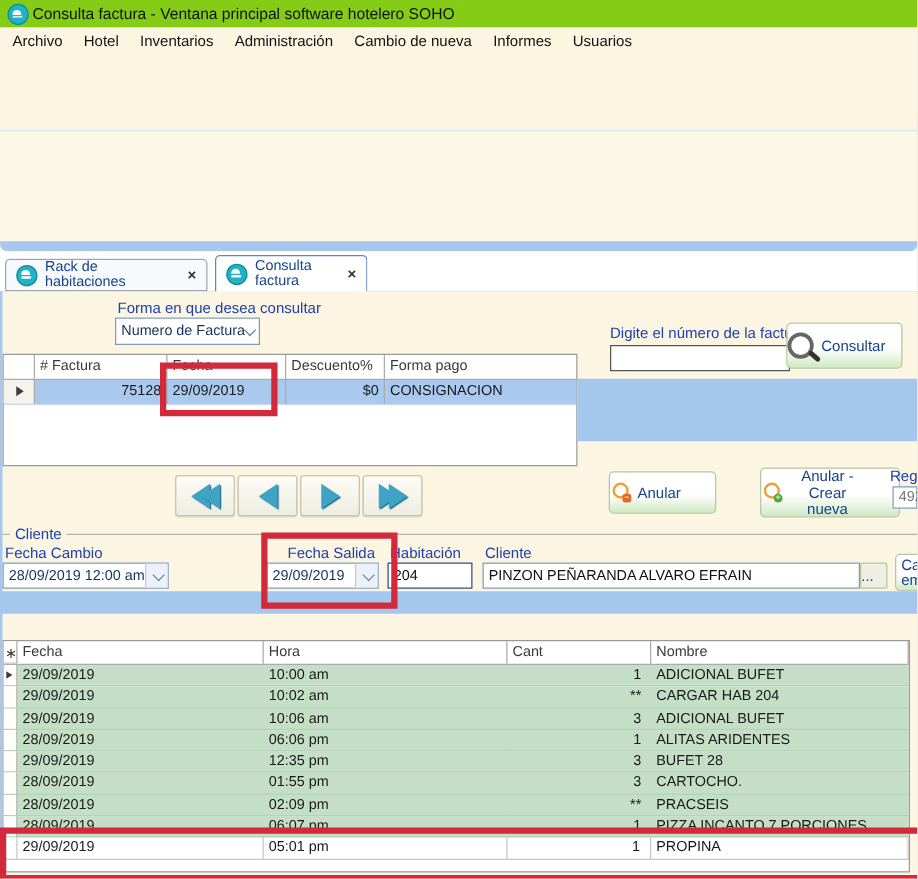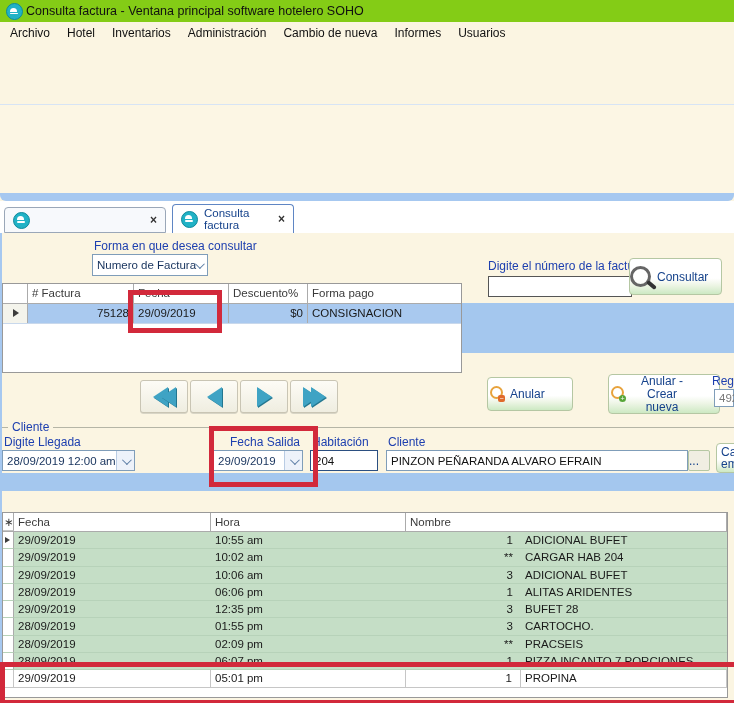--- a/index.html
+++ b/index.html
@@ -165,20 +165,21 @@
     <div id="ribbon-items"></div>
   </div>
   <div class="abs" id="blue-footer"></div>
 
   <div class="abs" id="doctabs">
     <div class="dtab" id="dtab-rack">
       <span class="app-badge" style="flex:0 0 15px;">
           <span class="dome"></span>
           <span class="base"></span>
         </span>
+      <span>Rack de habitaciones</span>
       <span class="x">×</span>
     </div>
     <div class="dtab" id="dtab-consulta">
       <span class="app-badge" style="flex:0 0 15px;">
           <span class="dome"></span>
           <span class="base"></span>
         </span>
       <span>Consulta factura</span>
       <span class="x">×</span>
     </div>
@@ -253,21 +254,21 @@
         <span class="badge green">+</span>
       </span>
     <span style="width:62px;">Anular - Crear nueva</span>
   </div>
   <div class="abs bluelabel" style="left:712px;top:374px;">Regist</div>
   <div class="field" style="left:714px;top:389px;width:20px;height:18px;color:#777;">492</div>
 
   <div class="abs" id="cliente-box"></div>
   <div class="abs bluelabel" id="cliente-label">Cliente</div>
 
-  <div class="abs bluelabel" style="left:4px;top:435px;">Digite Llegada</div>
+  <div class="abs bluelabel" style="left:4px;top:435px;">Fecha Cambio</div>
   <div class="combo" style="left:2px;top:450px;width:133px;height:21px;">
     <span>28/09/2019 12:00 am</span>
     <span class="btnpart"></span>
       <span class="chev"></span>
   </div>
 
   <div class="abs bluelabel" style="left:218px;top:435px;margin-left:12px;">Fecha Salida</div>
   <div class="combo" style="left:213px;top:450px;width:90px;height:21px;">
     <span>29/09/2019</span>
     <span class="btnpart"></span>
@@ -285,29 +286,30 @@
     <span>em</span>
   </div>
 
   <div class="abs" id="blue-band2"></div>
 
   <div class="abs" id="det-grid">
     <div class="det-row" id="det-head">
       <div class="det-cell d-sel">∗</div>
       <div class="det-cell d-fecha">Fecha</div>
       <div class="det-cell d-hora">Hora</div>
+      <div class="det-cell d-cant" style="text-align:left;">Cant</div>
       <div class="det-cell d-nombre">Nombre</div>
     </div>
     <div id="det-rows">
         <div class="det-row green">
           <div class="det-cell d-sel">
             <div class="row-arrow small"></div>
           </div>
           <div class="det-cell d-fecha">29/09/2019</div>
-          <div class="det-cell d-hora">10:55 am</div>
+          <div class="det-cell d-hora">10:00 am</div>
           <div class="det-cell d-cant">1</div>
           <div class="det-cell d-nombre">ADICIONAL BUFET</div>
         </div>
         <div class="det-row green">
           <div class="det-cell d-sel"></div>
           <div class="det-cell d-fecha">29/09/2019</div>
           <div class="det-cell d-hora">10:02 am</div>
           <div class="det-cell d-cant">**</div>
           <div class="det-cell d-nombre">CARGAR HAB 204</div>
         </div>

